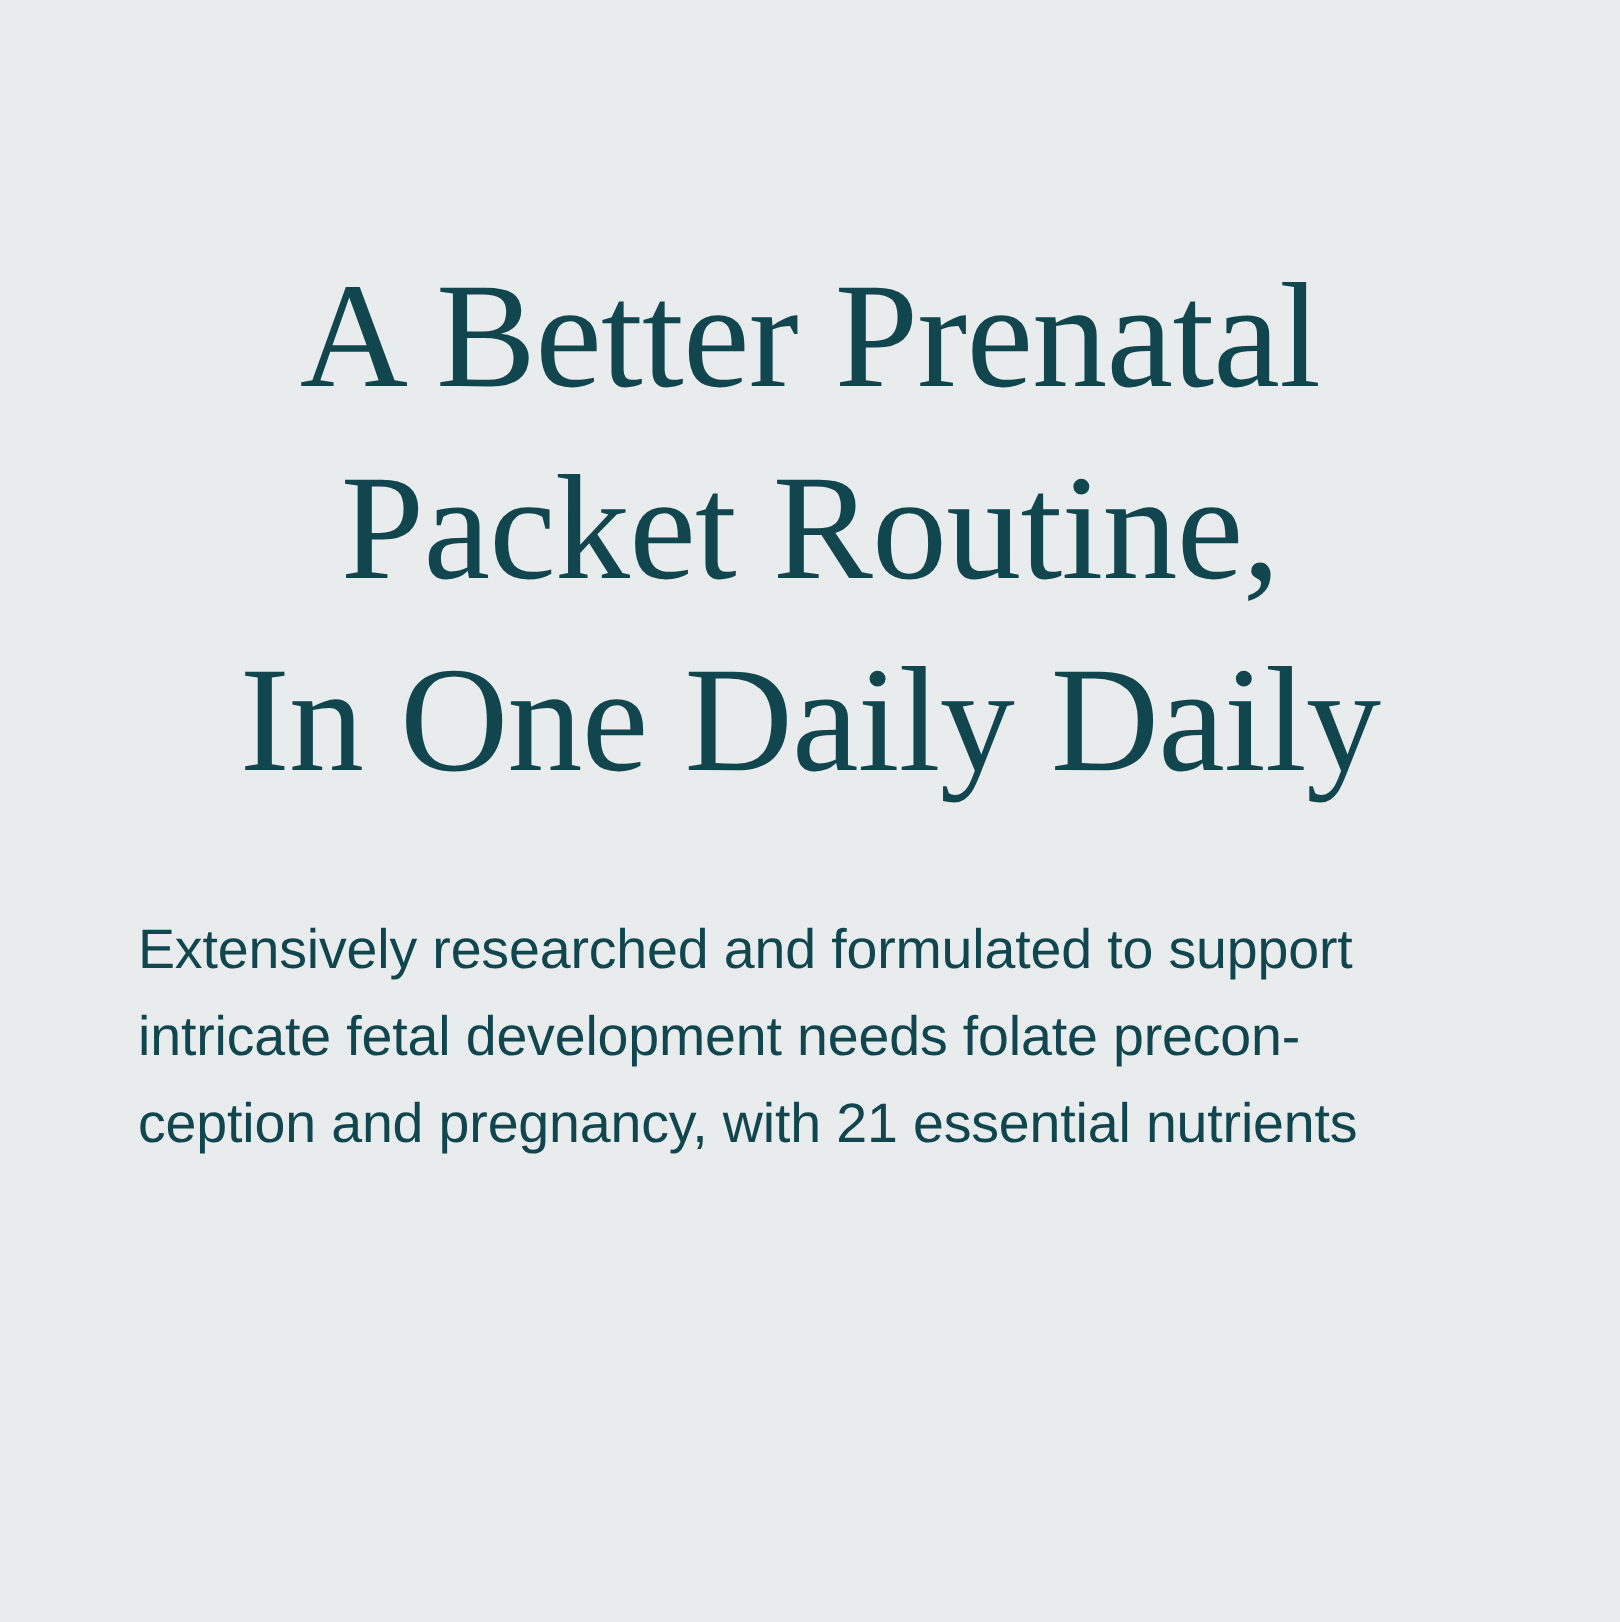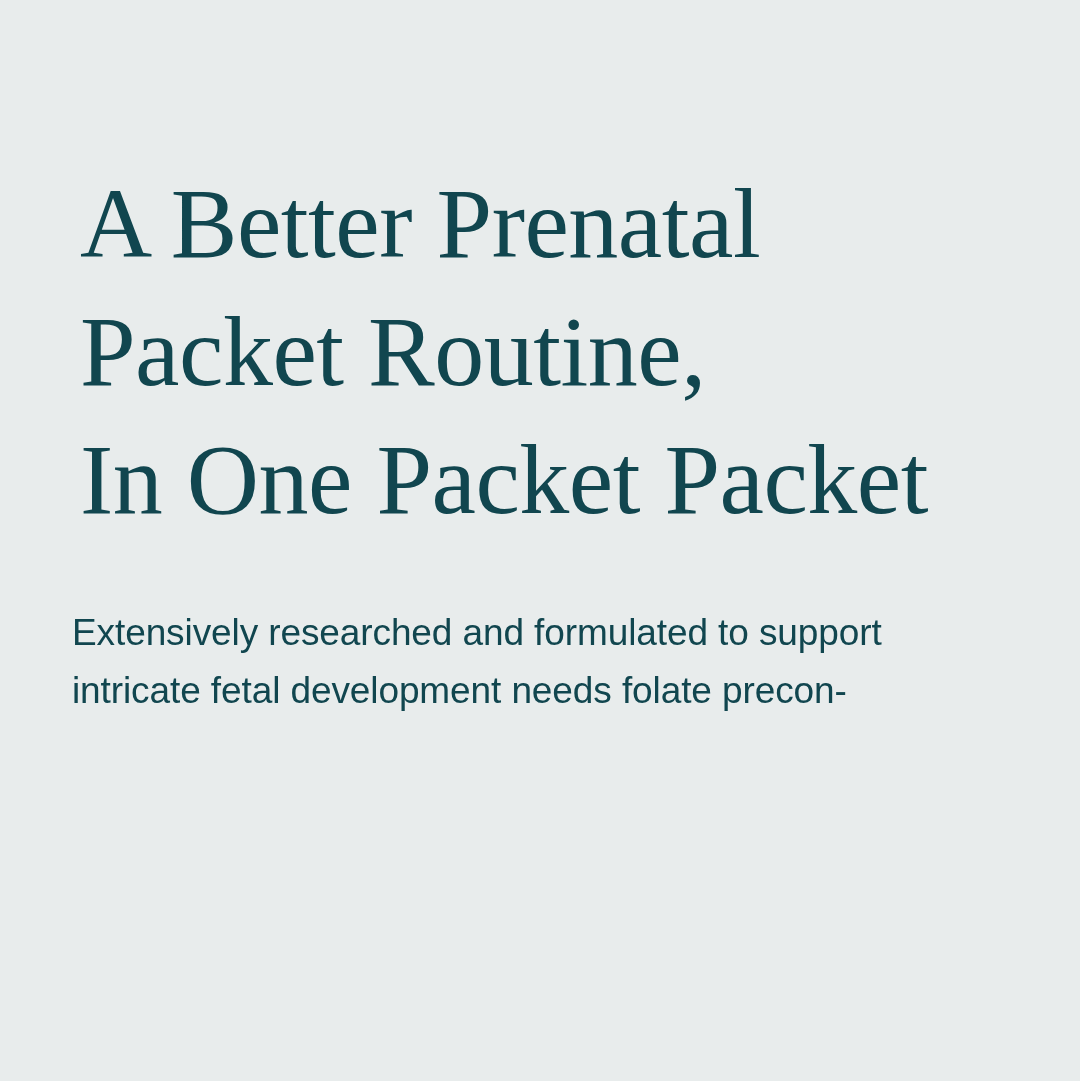--- a/index.html
+++ b/index.html
@@ -31,20 +31,21 @@
     left: 80px;
     top: 160px;
     width: 920px;
     margin: 0;
     font-family: "Liberation Serif", "DejaVu Serif", serif;
     font-weight: 400;
     font-size: 100px;
     line-height: 128px;
     letter-spacing: -0.5px;
     color: #11464f;
+    text-align: center;
   }
 
   .headline-line {
     display: block;
     white-space: nowrap;
   }
 
   
   .body-copy {
     position: absolute;
@@ -56,31 +57,33 @@
     font-weight: 400;
     font-size: 37px;
     line-height: 58px;
     letter-spacing: -0.1px;
     color: #11464f;
   }
 
   .body-line {
     display: block;
     white-space: nowrap;
+    margin-left: 20px;
   }
 </style>
 </head>
 <body>
 
 <div class="promo-card">
 
   <h1 class="headline">
     <span class="headline-line">A Better Prenatal</span>
     <span class="headline-line">Packet Routine,</span>
-    <span class="headline-line">In One Packet Packet</span>
+    <span class="headline-line">In One Daily Daily</span>
   </h1>
 
   <p class="body-copy">
     <span class="body-line">Extensively researched and formulated to support</span>
     <span class="body-line">intricate fetal development needs folate precon-</span>
+    <span class="body-line">ception and pregnancy, with 21 essential nutrients</span>
   </p>
 
 </div>
 
 </body></html>

